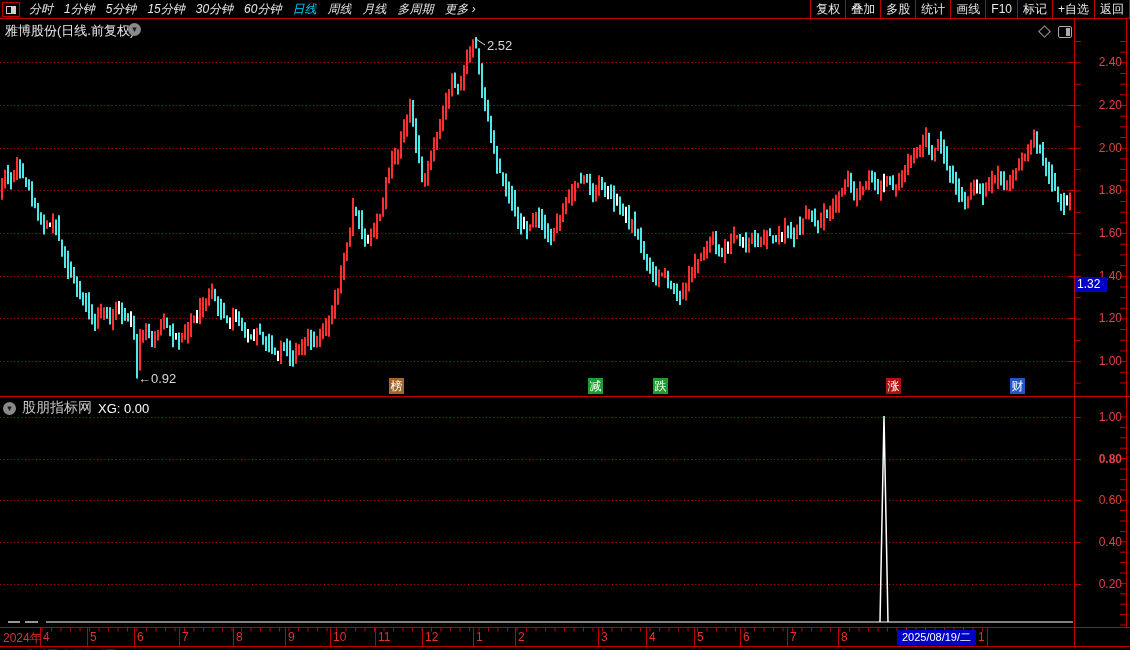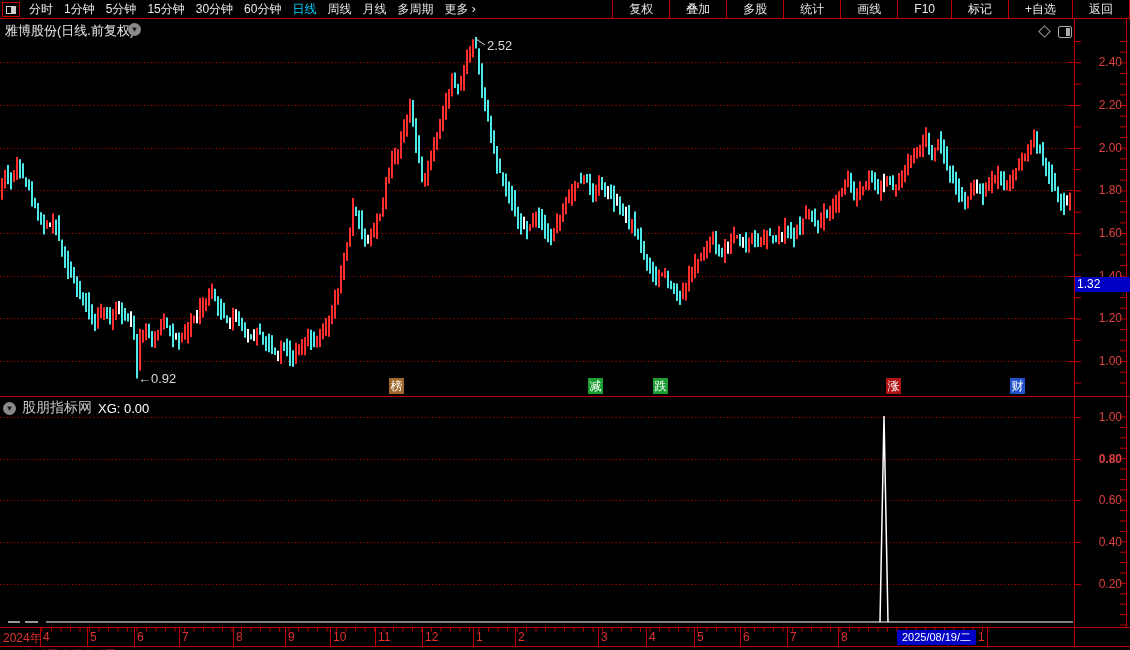--- a/index.html
+++ b/index.html
@@ -7,37 +7,37 @@
        font-family:"Liberation Sans",sans-serif;-webkit-font-smoothing:none;}
   #app *{box-sizing:border-box;}
   
   .topbar{position:absolute;top:0;left:0;width:1130px;height:19px;display:flex;align-items:stretch;
           border-bottom:1px solid #c00000;background:#000;z-index:6;}
   .tb-iconbox{width:18px;height:15px;margin:2px 0 0 2px;border:1px solid #c00000;
               display:flex;align-items:center;justify-content:center;}
   .tb-iconglyph{width:10px;height:8px;border:1px solid #cfcfcf;position:relative;}
   .tb-iconglyph::after{content:"";position:absolute;right:0;top:0;width:4px;height:100%;background:#cfcfcf;}
   .tb-left{display:flex;align-items:center;gap:11px;margin-left:9px;font-size:12px;color:#e8e8e8;white-space:nowrap;}
-  .tb-left span{cursor:default;}
+  .tb-left span{cursor:default;font-style:italic;}
   .tb-right{margin-left:auto;display:flex;align-items:stretch;font-size:12px;color:#e8e8e8;white-space:nowrap;}
-  .tb-right span{display:flex;align-items:center;padding:0 16px;border-left:1px solid #c00000;}
+  .tb-right span{display:flex;align-items:center;padding:0 5px;border-left:1px solid #c00000;}
   .tb-right span:last-child{border-right:1px solid #c00000;}
   
   .chart-title{position:absolute;left:5px;top:22px;font-size:13px;color:#e6e6e6;z-index:5;}
   .circ-chev{position:absolute;width:13px;height:13px;border-radius:50%;background:#8a8a8a;z-index:5;
              display:flex;align-items:center;justify-content:center;color:#1a1a1a;font-size:9px;line-height:13px;}
   .diamond{position:absolute;left:1040px;top:27px;width:9px;height:9px;border:1px solid #9a9a9a;
            transform:rotate(45deg);z-index:5;}
   .layout-ic{position:absolute;left:1058px;top:26px;width:14px;height:12px;border:1px solid #ababab;
              border-radius:2px;z-index:5;}
   .layout-ic::after{content:"";position:absolute;right:1px;top:1px;width:4px;height:8px;background:#ababab;}
   
   .ylab{position:absolute;left:1078px;width:44px;text-align:right;font-size:12px;color:#e04040;
         transform:translateY(-50%);z-index:4;}
-  .price-chip{position:absolute;left:1075px;top:277px;width:56px;height:15px;background:#0000c4;
+  .price-chip{position:absolute;left:1075px;top:277px;width:32px;height:15px;background:#0000c4;
               color:#fff;font-size:12px;line-height:15px;padding-left:2px;z-index:5;}
   .date-chip{position:absolute;left:897px;top:630px;width:79px;height:15px;background:#0000c4;
              color:#fff;font-size:11px;line-height:15px;text-align:center;z-index:5;}
   .after-chip{position:absolute;left:978px;top:630px;font-size:12px;color:#e03030;z-index:4;}
   .mlab{position:absolute;top:630px;font-size:12px;color:#e03030;z-index:4;}
   .yearlab{position:absolute;left:3px;top:630px;font-size:12px;color:#e03030;z-index:4;}
   
   .badge{position:absolute;top:378px;width:15px;height:16px;color:#fff;font-size:12px;line-height:16px;
          text-align:center;z-index:4;}
   

